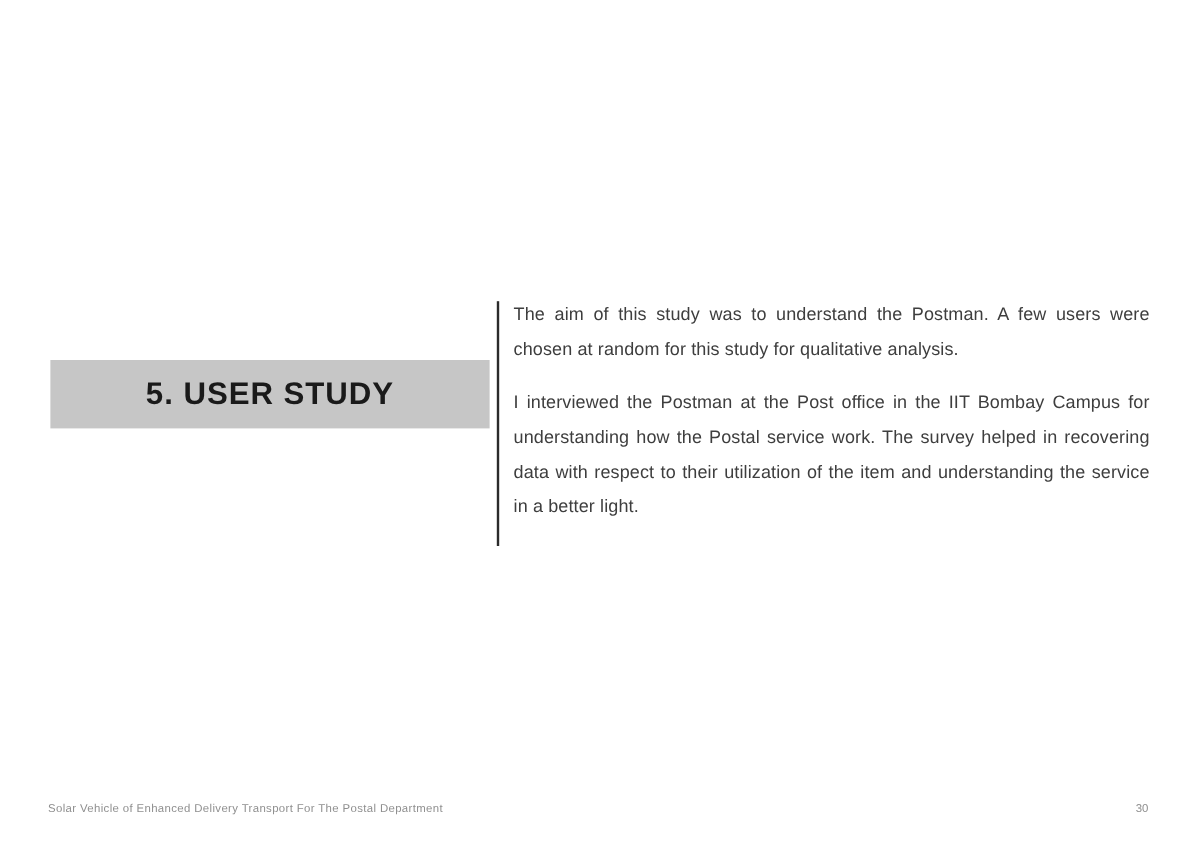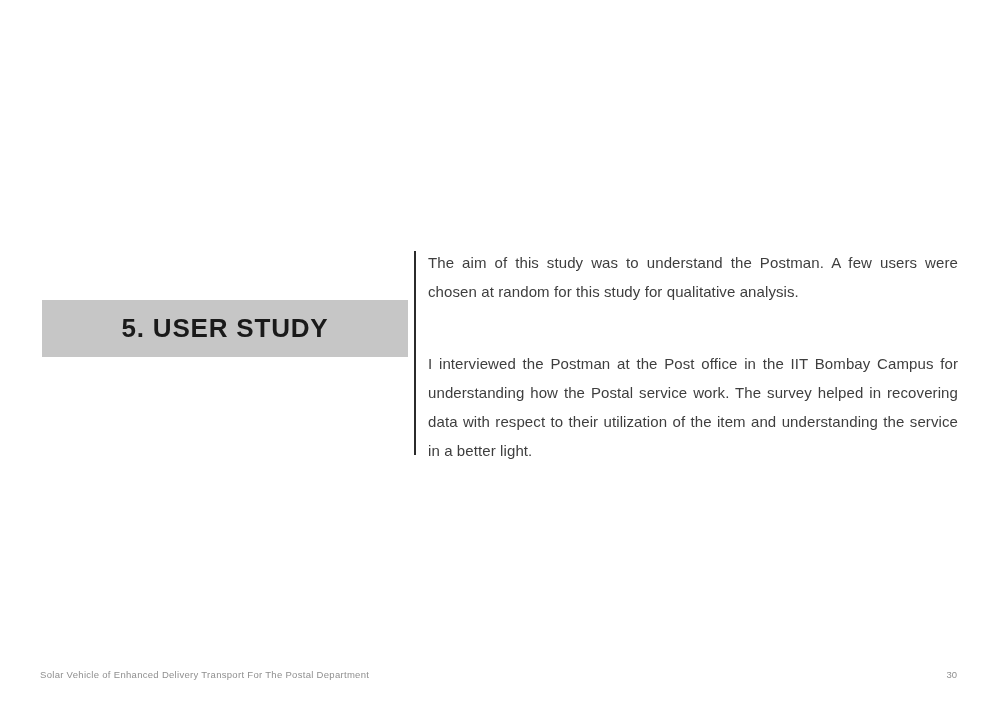--- a/index.html
+++ b/index.html
@@ -56,21 +56,21 @@
 
   .body-column p {
     font-size: 15px;
     line-height: 28.7px;
     color: #3e3e3e;
     text-align: justify;
     letter-spacing: 0.1px;
   }
 
   .body-column p + p {
-    margin-top: 44px;
+    margin-top: 16px;
   }
 
   .footer {
     position: absolute;
     left: 40px;
     right: 43px;
     top: 669px;
     display: flex;
     justify-content: space-between;
     align-items: center;

